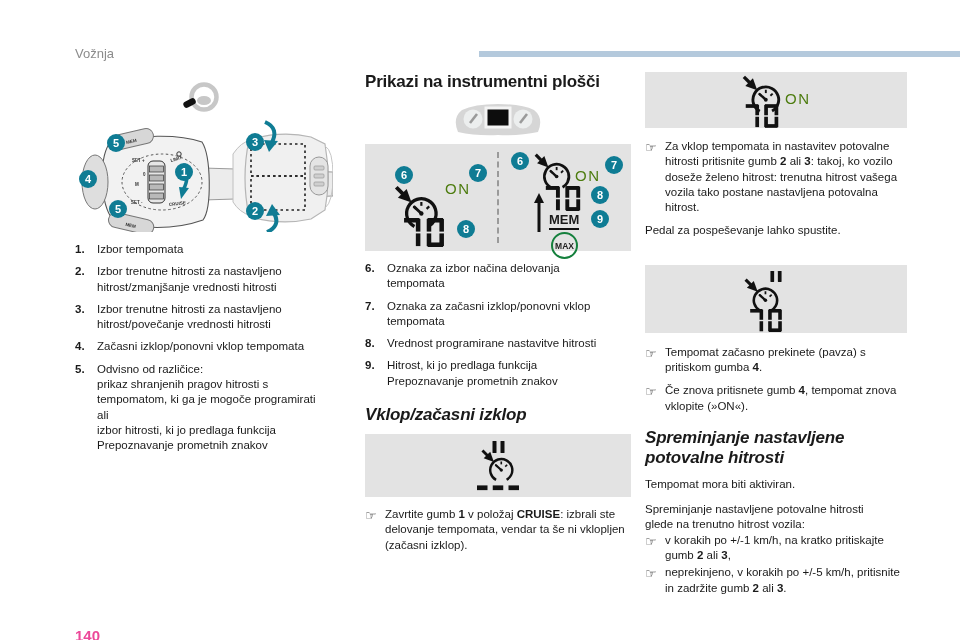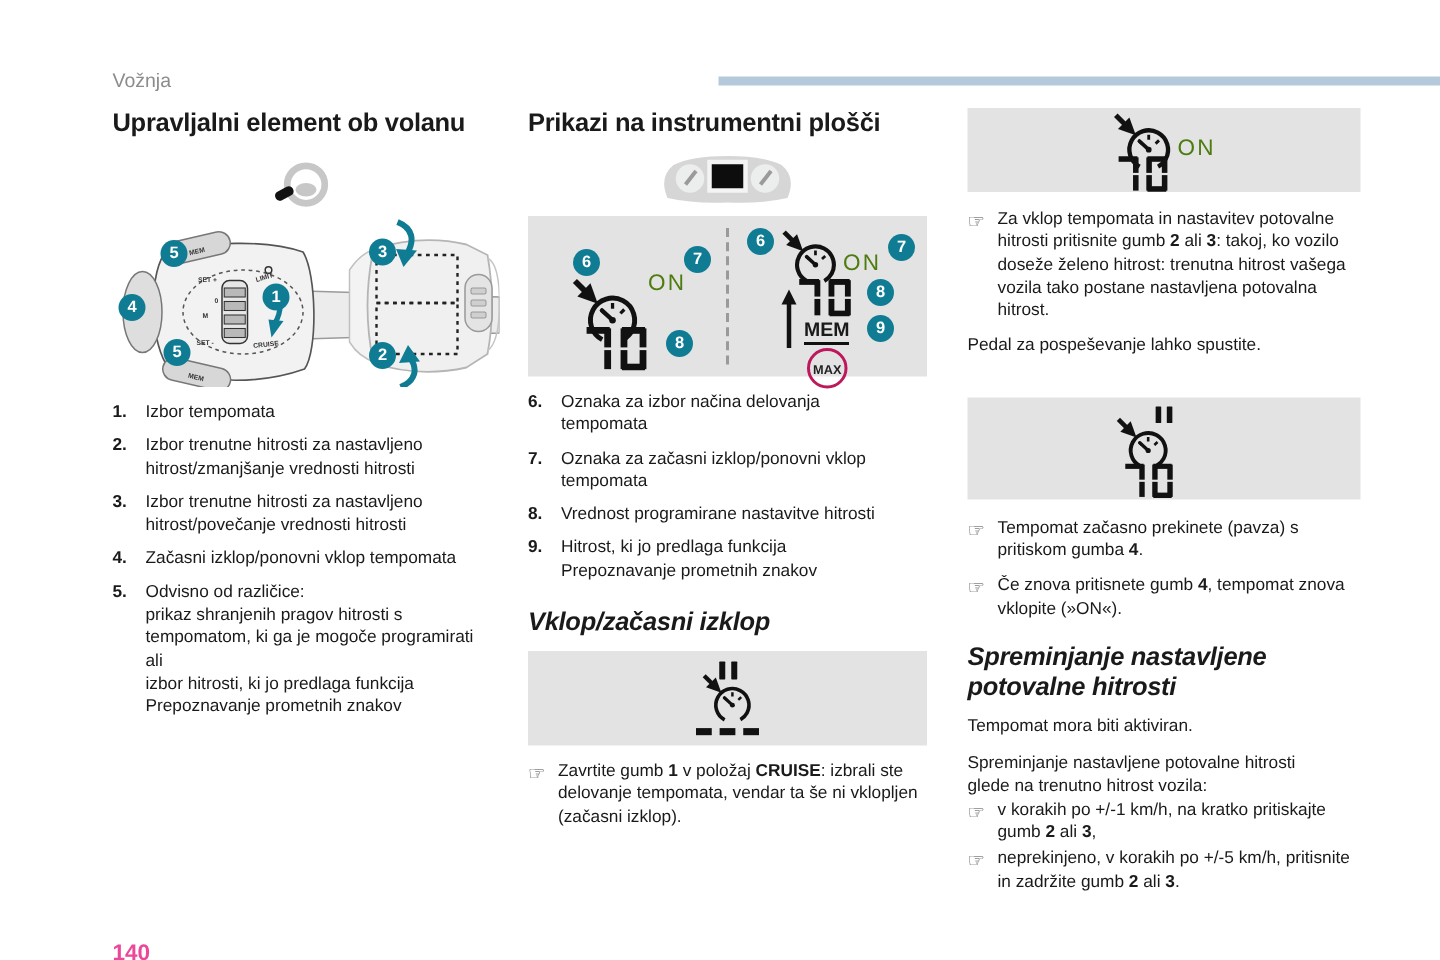--- a/index.html
+++ b/index.html
@@ -5,21 +5,21 @@
   * { margin:0; padding:0; box-sizing:border-box; }
   html,body { width:960px; height:640px; background:#ffffff; overflow:hidden;
     font-family:"Liberation Sans","DejaVu Sans",sans-serif; color:#1a1a1a; }
   .page { position:relative; width:960px; height:640px;margin-top:20px; }
 
   .runhead { position:absolute; left:75px; top:26px; font-size:13px; color:#8c8c8c; }
   .headbar { position:absolute; left:479px; right:0; top:31px; height:6px; background:#b4c9dc; }
 
   .col { position:absolute; top:52px; }
   .col-left  { left:75px;  width:258px; }
-  .col-mid   { left:352px; width:266px; }
+  .col-mid   { left:365px; width:266px; }
   .col-right { left:645px; width:262px; }
 
   .h1 { font-size:17px; font-weight:bold; letter-spacing:-0.2px; margin-bottom:10px; white-space:nowrap; }
   .h2 { font-size:17px; font-weight:bold; letter-spacing:-0.2px; line-height:1.18; margin-bottom:9px;font-style:italic; }
 
   .body-text { font-size:11.5px; line-height:1.33; }
   .pre { white-space:pre-line; }
 
   ol.plist { list-style:none; }
   ol.plist li { display:flex; margin-bottom:7px; }
@@ -39,21 +39,21 @@
   .fig-left svg { position:absolute; inset:0; }
 
   .cluster-icon { display:block; margin:10px auto 8px; }
 
   .display-box { width:266px; height:107px; }
   .display-box .divider { position:absolute; left:132px; top:8px; bottom:8px;
     border-left:2px dashed #9a9a9a; }
   .abs { position:absolute; }
   .on-text { font-size:15px; letter-spacing:1.5px; color:#4d7c0f; }
   .mem-text { font-size:13px; font-weight:bold; border-bottom:2px solid #111; padding-bottom:1px; }
-  .max-circle { width:27px; height:27px; border:2px solid #be185d; border-radius:50%;
+  .max-circle { width:27px; height:27px; border:2px solid #15803d; border-radius:50%;
     font-size:8.5px; font-weight:bold; display:flex; align-items:center; justify-content:center; color:#222; }
 
   .vbox { width:266px; height:63px; margin:2px 0 10px; display:flex; flex-direction:column;
     align-items:center; justify-content:space-between; padding:6px 0; }
   .rbox1 { width:262px; height:56px; margin-bottom:11px; }
   .rbox2 { width:262px; height:68px; margin:26px 0 12px; }
 
   .pagenum { position:absolute; left:75px; top:607px; font-size:15px; font-weight:bold; color:#ec4899; }
   .watermark { position:absolute; right:8px; top:604px; font-size:27px; color:#9b9b9b; }
 
@@ -100,21 +100,20 @@
     </g>
   </defs>
 </svg>
 
 <div class="page">
 
   <div class="runhead">Vožnja</div>
   <div class="headbar"></div>
 
   <div class="col col-left">
-    <div class="h1">Upravljalni element ob volanu</div>
 
     <div class="fig-left">
       <svg viewBox="0 0 258 156">
 
         <g transform="translate(112,6)">
           <circle cx="17" cy="15" r="12.5" fill="none" stroke="#c7c7c7" stroke-width="4.5"></circle>
           <ellipse cx="17" cy="18.5" rx="7" ry="4.5" fill="#c7c7c7"></ellipse>
           <rect x="-4" y="18" width="13" height="6.5" rx="3" fill="#121212" transform="rotate(-28 2 21)"></rect>
         </g>
 

